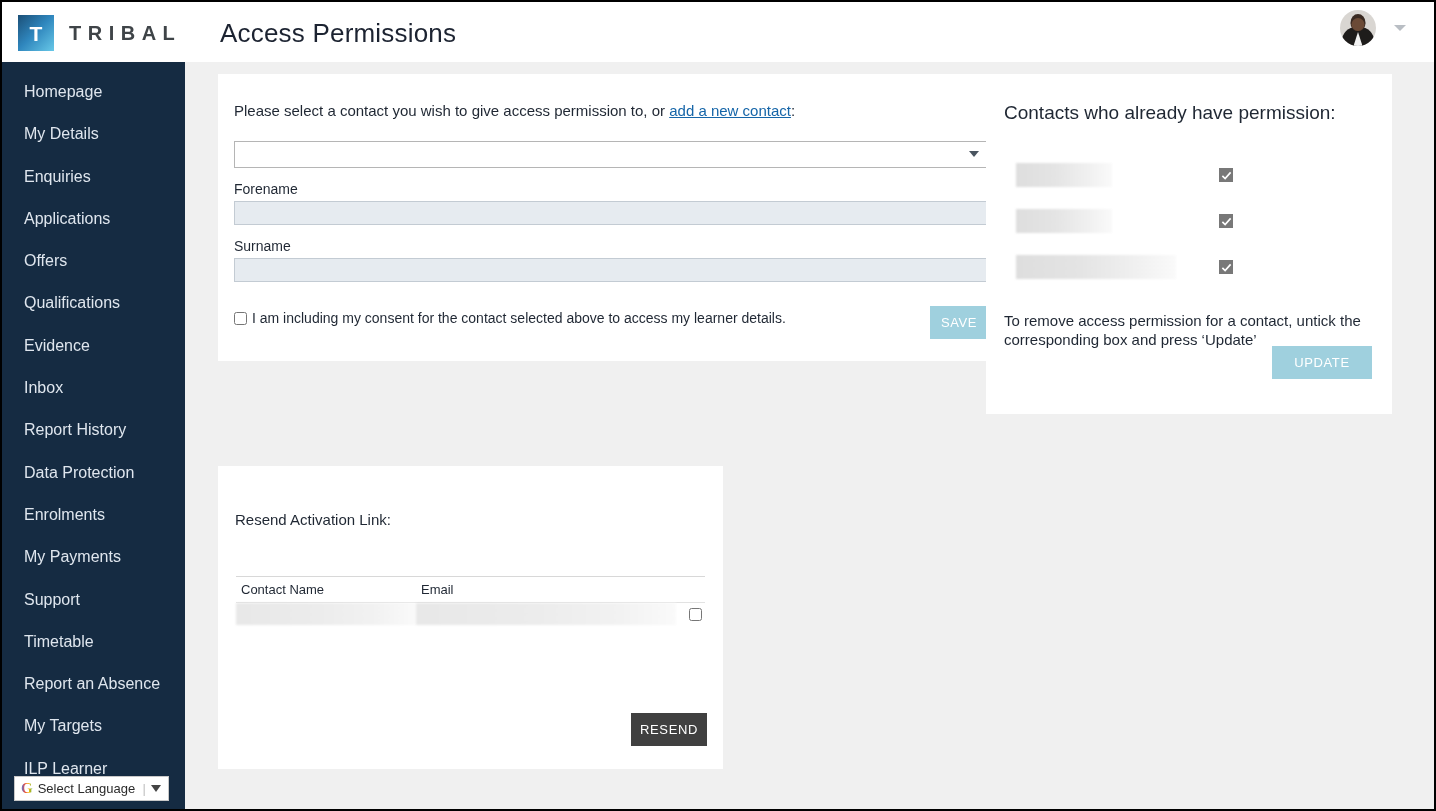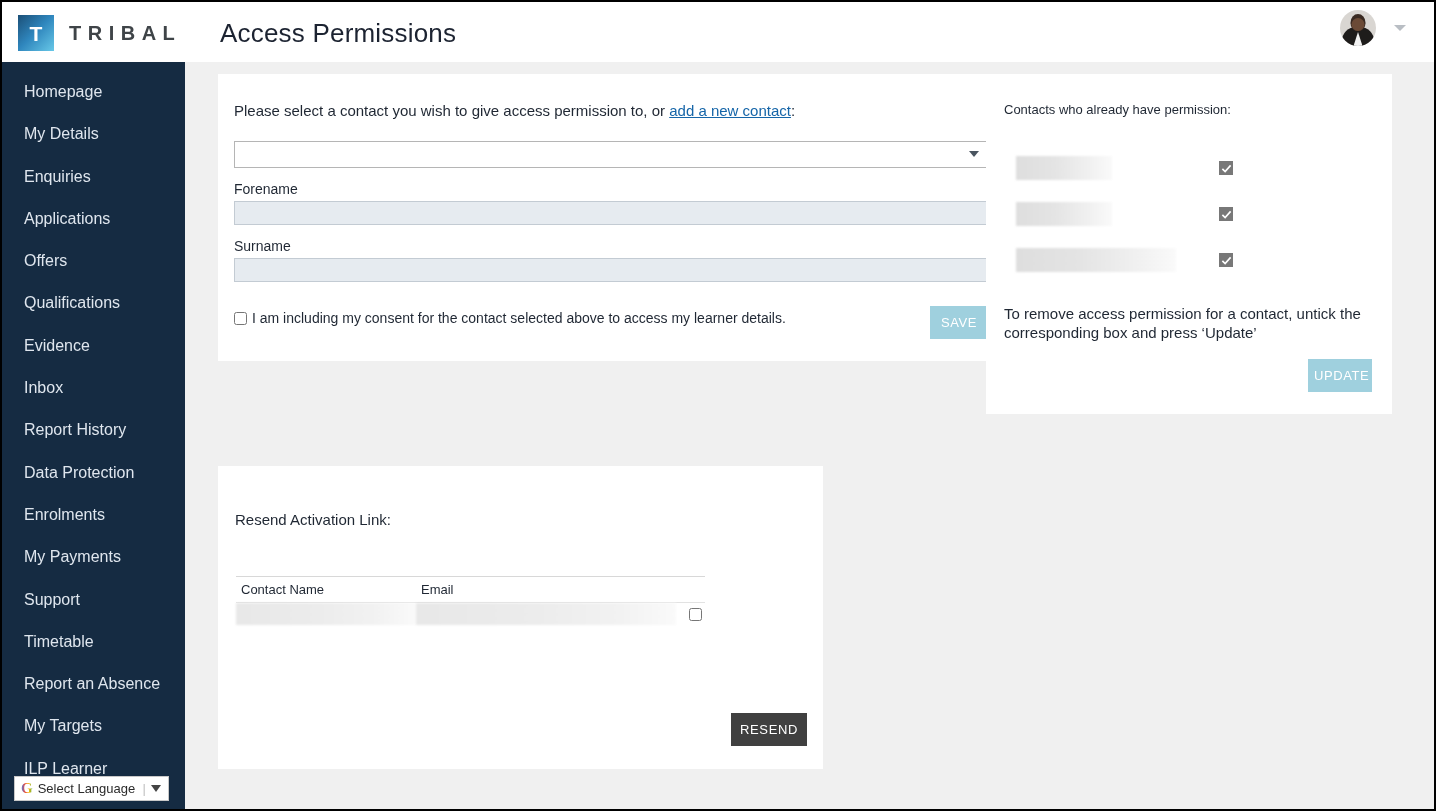--- a/index.html
+++ b/index.html
@@ -242,21 +242,21 @@
   .btn-dark  { background: #404040; }
 
   #save-btn {
     position: absolute;
     right: 16px; bottom: 22px;
     width: 58px; height: 33px;
   }
 
   
   #card-existing { left: 801px; top: 12px; width: 406px; height: 340px; padding: 28px 20px 0 18px; }
-  .sec-title { font-size: 13px; color: #1f2733; margin: 0 0 28px 0; }
+  .sec-title { font-size: 19px; color: #1f2733; margin: 0 0 28px 0; }
   .perm-row {
     display: flex; align-items: center;
     height: 46px;
   }
   .redacted {
     height: 24px;
     background: linear-gradient(90deg,#dedede 0%,#e4e4e4 40%,#f0f0f0 75%,#fafafa 100%);
     margin-left: 12px;
     filter: blur(1.2px);
   }
@@ -270,26 +270,26 @@
   }
   .perm-check svg { width: 11px; height: 11px; }
   .perm-rows { position: relative; }
   .hint {
     font-size: 15px; color: #1f2733;
     line-height: 1.25;
     margin-top: 22px;
   }
   #update-btn {
     position: absolute;
-    right: 20px; bottom: 22px;
-    width: 64px; height: 33px; margin-top: 24px;
-  }
-
-  
-  #card-resend { left: 33px; top: 404px; width: 605px; height: 303px; padding: 8px 18px; }
+    right: 20px; bottom: 35px;
+    width: 100px; height: 33px; margin-top: 24px;
+  }
+
+  
+  #card-resend { left: 33px; top: 404px; width: 505px; height: 303px; padding: 8px 18px; }
   .resend-title {
     font-size: 15px; color: #1f2733;
     margin: 0; position: absolute; left: 17px; top: 45px;
   }
   table.resend-table {
     position: absolute;
     left: 18px; top: 110px;
     width: 469px;
     border-collapse: collapse;
     font-size: 13px;

